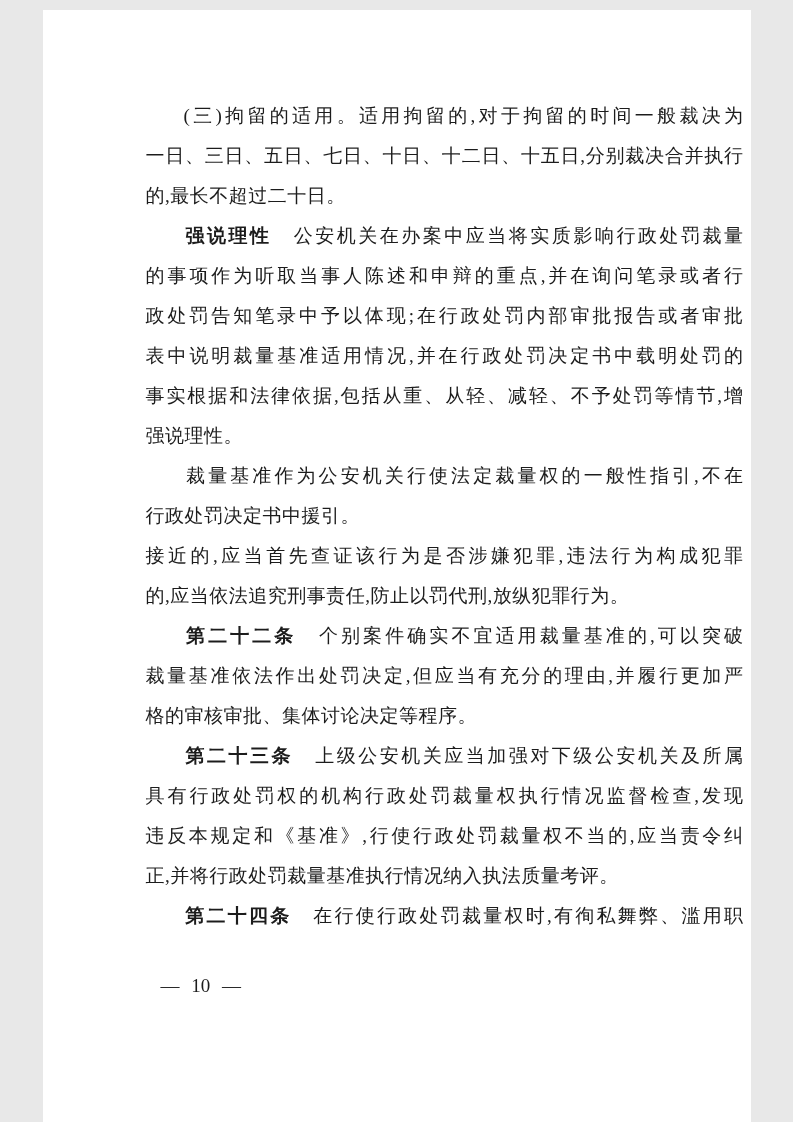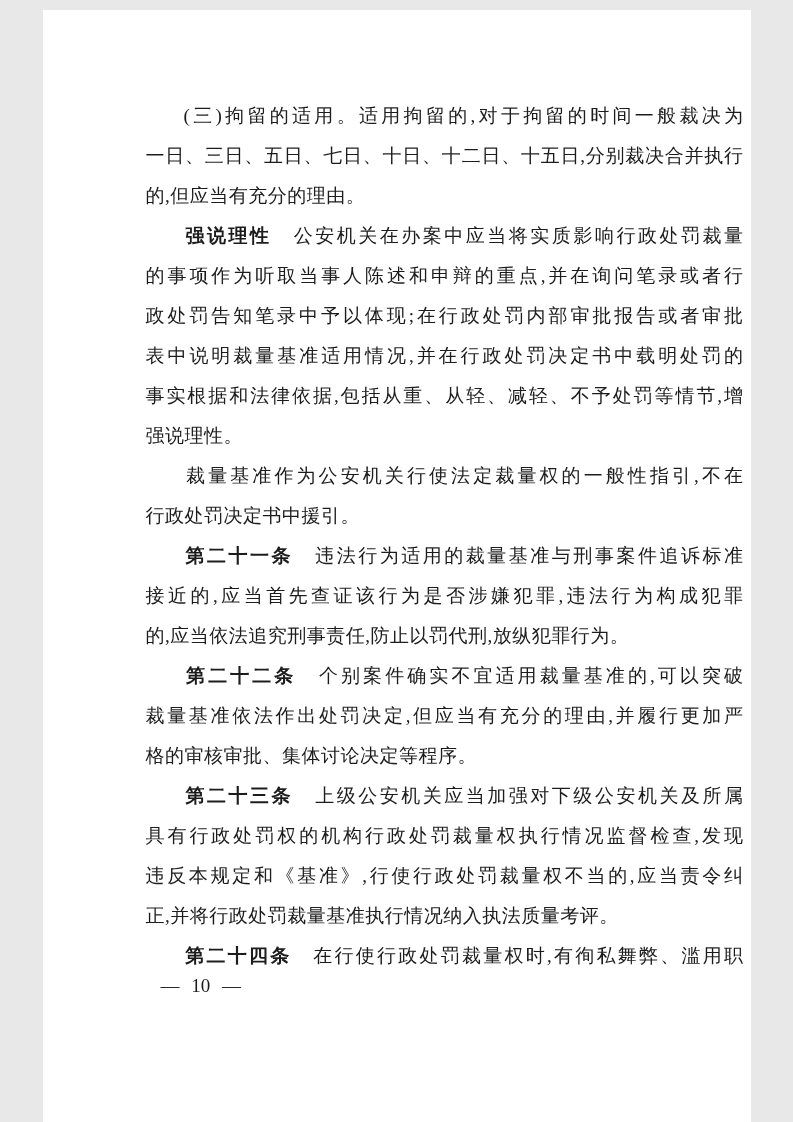--- a/index.html
+++ b/index.html
@@ -66,36 +66,35 @@
     }
   </style>
 </head>
 <body>
 
 <div class="page">
   <div class="textblock">
       <div class="para">
         <div class="line full"><span class="indent"></span>(三)拘留的适用。适用拘留的,对于拘留的时间一般裁决为</div>
         <div class="line full">一日、三日、五日、七日、十日、十二日、十五日,分别裁决合并执行</div>
-        <div class="line">的,但应当有充分的理由。</div>
+        <div class="line">的,最长不超过二十日。</div>
       </div>
       <div class="para">
         <div class="line full"><span class="indent"></span><b class="prefix">强说理性</b><span class="gap"></span>公安机关在办案中应当将实质影响行政处罚裁量</div>
         <div class="line full">的事项作为听取当事人陈述和申辩的重点,并在询问笔录或者行</div>
         <div class="line full">政处罚告知笔录中予以体现;在行政处罚内部审批报告或者审批</div>
         <div class="line full">表中说明裁量基准适用情况,并在行政处罚决定书中载明处罚的</div>
         <div class="line full">事实根据和法律依据,包括从重、从轻、减轻、不予处罚等情节,增</div>
         <div class="line">强说理性。</div>
       </div>
       <div class="para">
         <div class="line full"><span class="indent"></span>裁量基准作为公安机关行使法定裁量权的一般性指引,不在</div>
         <div class="line">行政处罚决定书中援引。</div>
       </div>
       <div class="para">
-        <div class="line full"><span class="indent"></span><b class="prefix">第二十一条</b><span class="gap"></span>违法行为适用的裁量基准与刑事案件追诉标准</div>
         <div class="line full">接近的,应当首先查证该行为是否涉嫌犯罪,违法行为构成犯罪</div>
         <div class="line">的,应当依法追究刑事责任,防止以罚代刑,放纵犯罪行为。</div>
       </div>
       <div class="para">
         <div class="line full"><span class="indent"></span><b class="prefix">第二十二条</b><span class="gap"></span>个别案件确实不宜适用裁量基准的,可以突破</div>
         <div class="line full">裁量基准依法作出处罚决定,但应当有充分的理由,并履行更加严</div>
         <div class="line">格的审核审批、集体讨论决定等程序。</div>
       </div>
       <div class="para">
         <div class="line full"><span class="indent"></span><b class="prefix">第二十三条</b><span class="gap"></span>上级公安机关应当加强对下级公安机关及所属</div>

